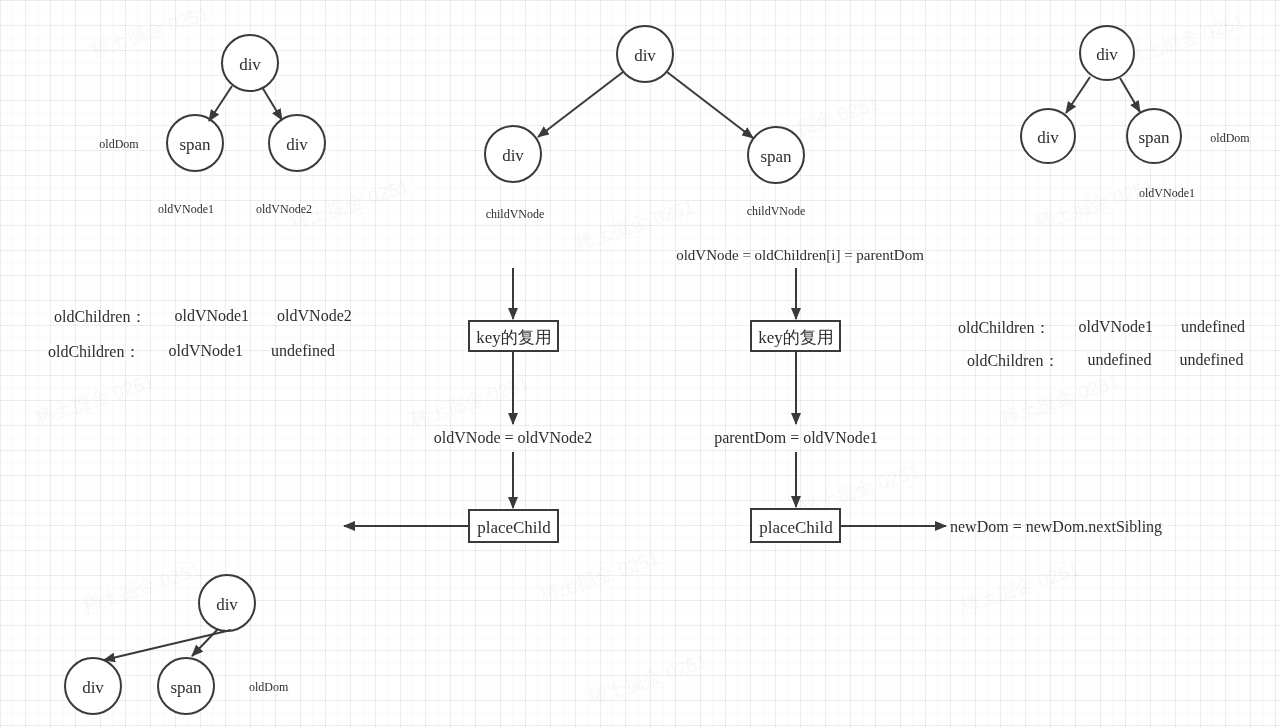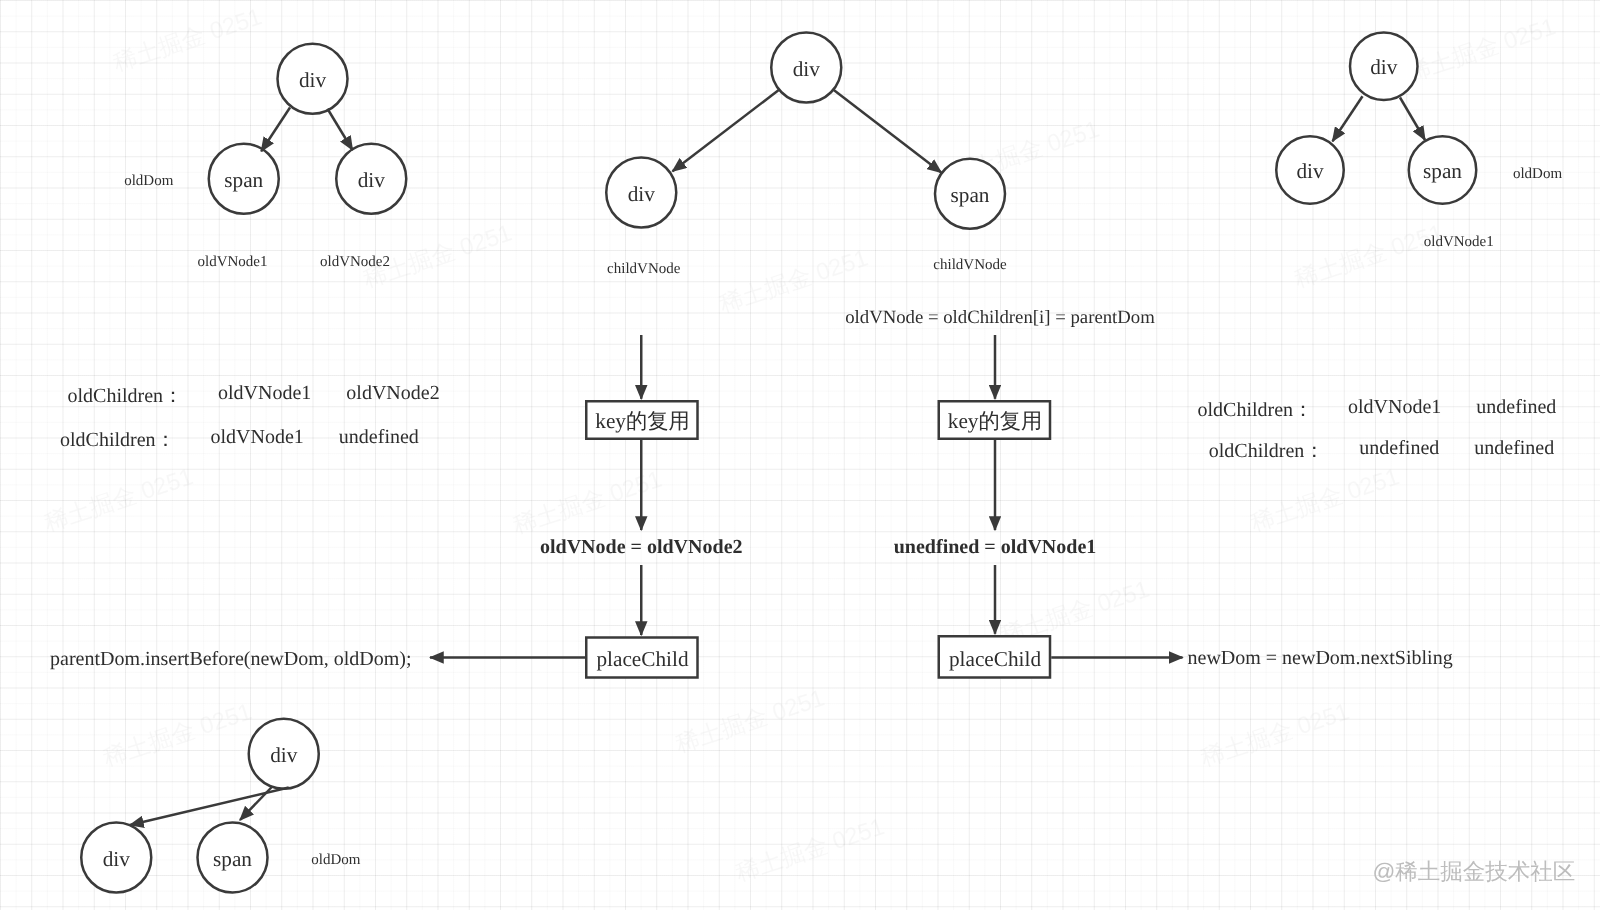--- a/index.html
+++ b/index.html
@@ -21,21 +21,21 @@
     position:absolute;white-space:nowrap;
     transform:translate(-50%,-50%);
     font-size:12px;line-height:1;
   }
   .lbl-l{
     position:absolute;white-space:nowrap;
     transform:translate(0,-50%);
     font-size:16px;line-height:1;
   }
   .cond{font-size:15px;}
-  .assign{font-size:16px;font-weight:bold;}
+  .assign{font-size:16px;}
   .boxlbl{font-size:17px;}
   .nodelbl{font-size:17px;}
   .row{
     position:absolute;display:flex;gap:28px;
     transform:translate(0,-50%);
     font-size:16px;white-space:nowrap;
   }
   .tile{
     position:absolute;transform:translate(-50%,-50%) rotate(-18deg);
     font-size:19px;color:#8a8a8a;opacity:0.06;white-space:nowrap;
@@ -134,25 +134,24 @@
   <div class="lbl" style="left:1167px;top:193px">oldVNode1</div>
 
   <div class="lbl nodelbl" style="left:227px;top:604px">div</div>
   <div class="lbl nodelbl" style="left:93px;top:687px">div</div>
   <div class="lbl nodelbl" style="left:186px;top:687px">span</div>
   <div class="lbl" style="left:249px;top:687px;transform:translate(0,-50%)">oldDom</div>
 
   <div class="lbl boxlbl" style="left:514px;top:337px">key的复用</div>
   <div class="lbl assign" style="left:513px;top:438px">oldVNode = oldVNode2</div>
   <div class="lbl boxlbl" style="left:514px;top:527px">placeChild</div>
-  <div class="lbl-l" style="left:40px;top:528px">parentDom.insertBefore(newDom, oldDom);</div>
 
   <div class="lbl cond" style="left:800px;top:255px">oldVNode = oldChildren[i] = parentDom</div>
   <div class="lbl boxlbl" style="left:796px;top:337px">key的复用</div>
-  <div class="lbl assign" style="left:796px;top:438px">unedfined = oldVNode1</div>
+  <div class="lbl assign" style="left:796px;top:438px">parentDom = oldVNode1</div>
   <div class="lbl boxlbl" style="left:796px;top:527px">placeChild</div>
   <div class="lbl-l" style="left:950px;top:527px">newDom = newDom.nextSibling</div>
 
   <div class="row" style="left:54px;top:317px">
     <span>oldChildren：</span>
     <span>oldVNode1</span>
     <span>oldVNode2</span>
   </div>
   <div class="row" style="left:48px;top:352px">
     <span>oldChildren：</span>
@@ -164,15 +163,14 @@
     <span>oldChildren：</span>
     <span>oldVNode1</span>
     <span>undefined</span>
   </div>
   <div class="row" style="left:967px;top:361px">
     <span>oldChildren：</span>
     <span>undefined</span>
     <span>undefined</span>
   </div>
 
-  <div class="wm" style="left:1098px;top:697px">@稀土掘金技术社区</div>
 
 </div>
 
 </body></html>

